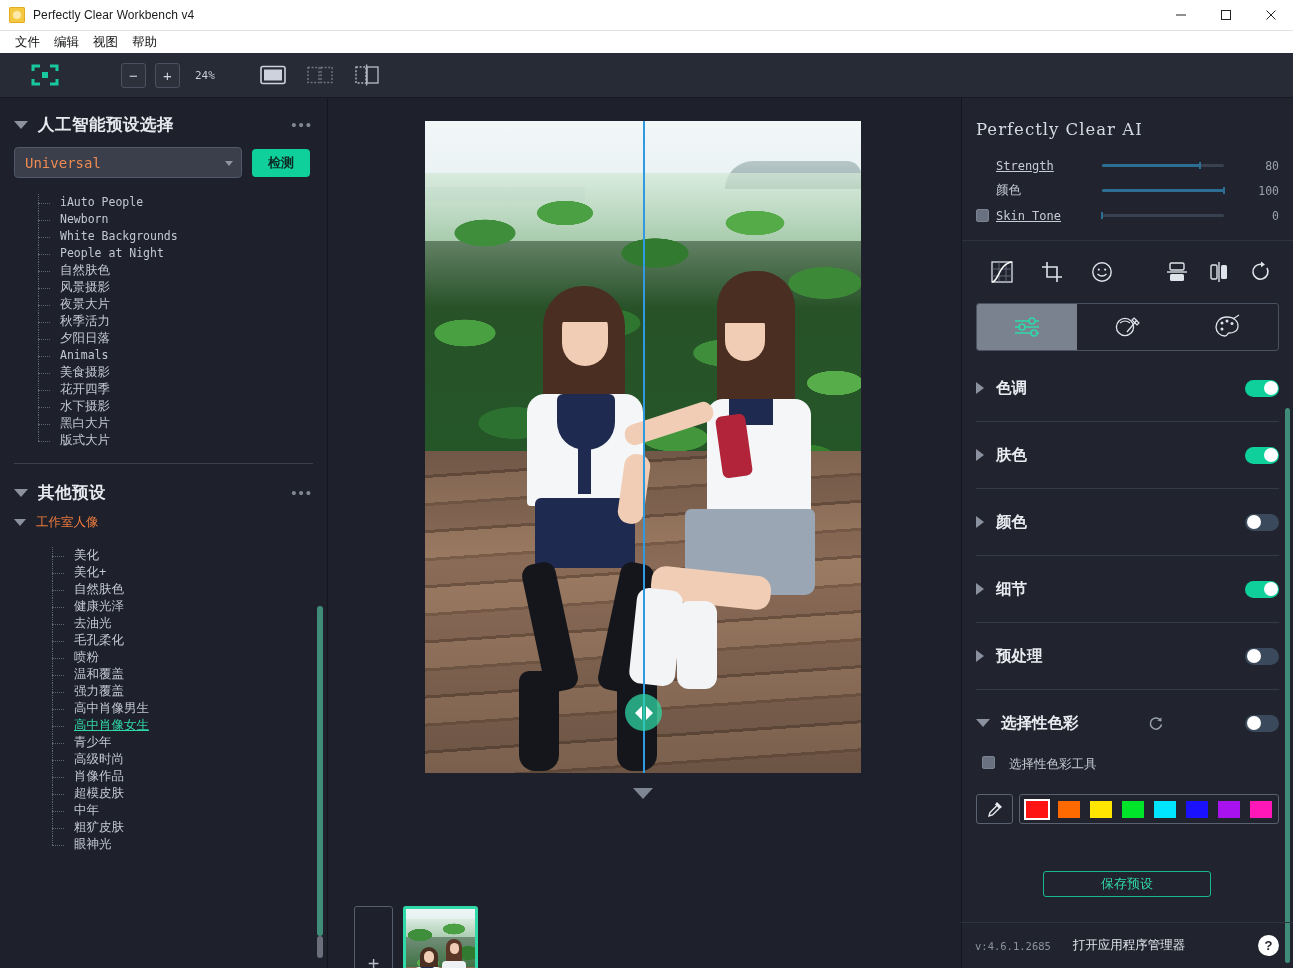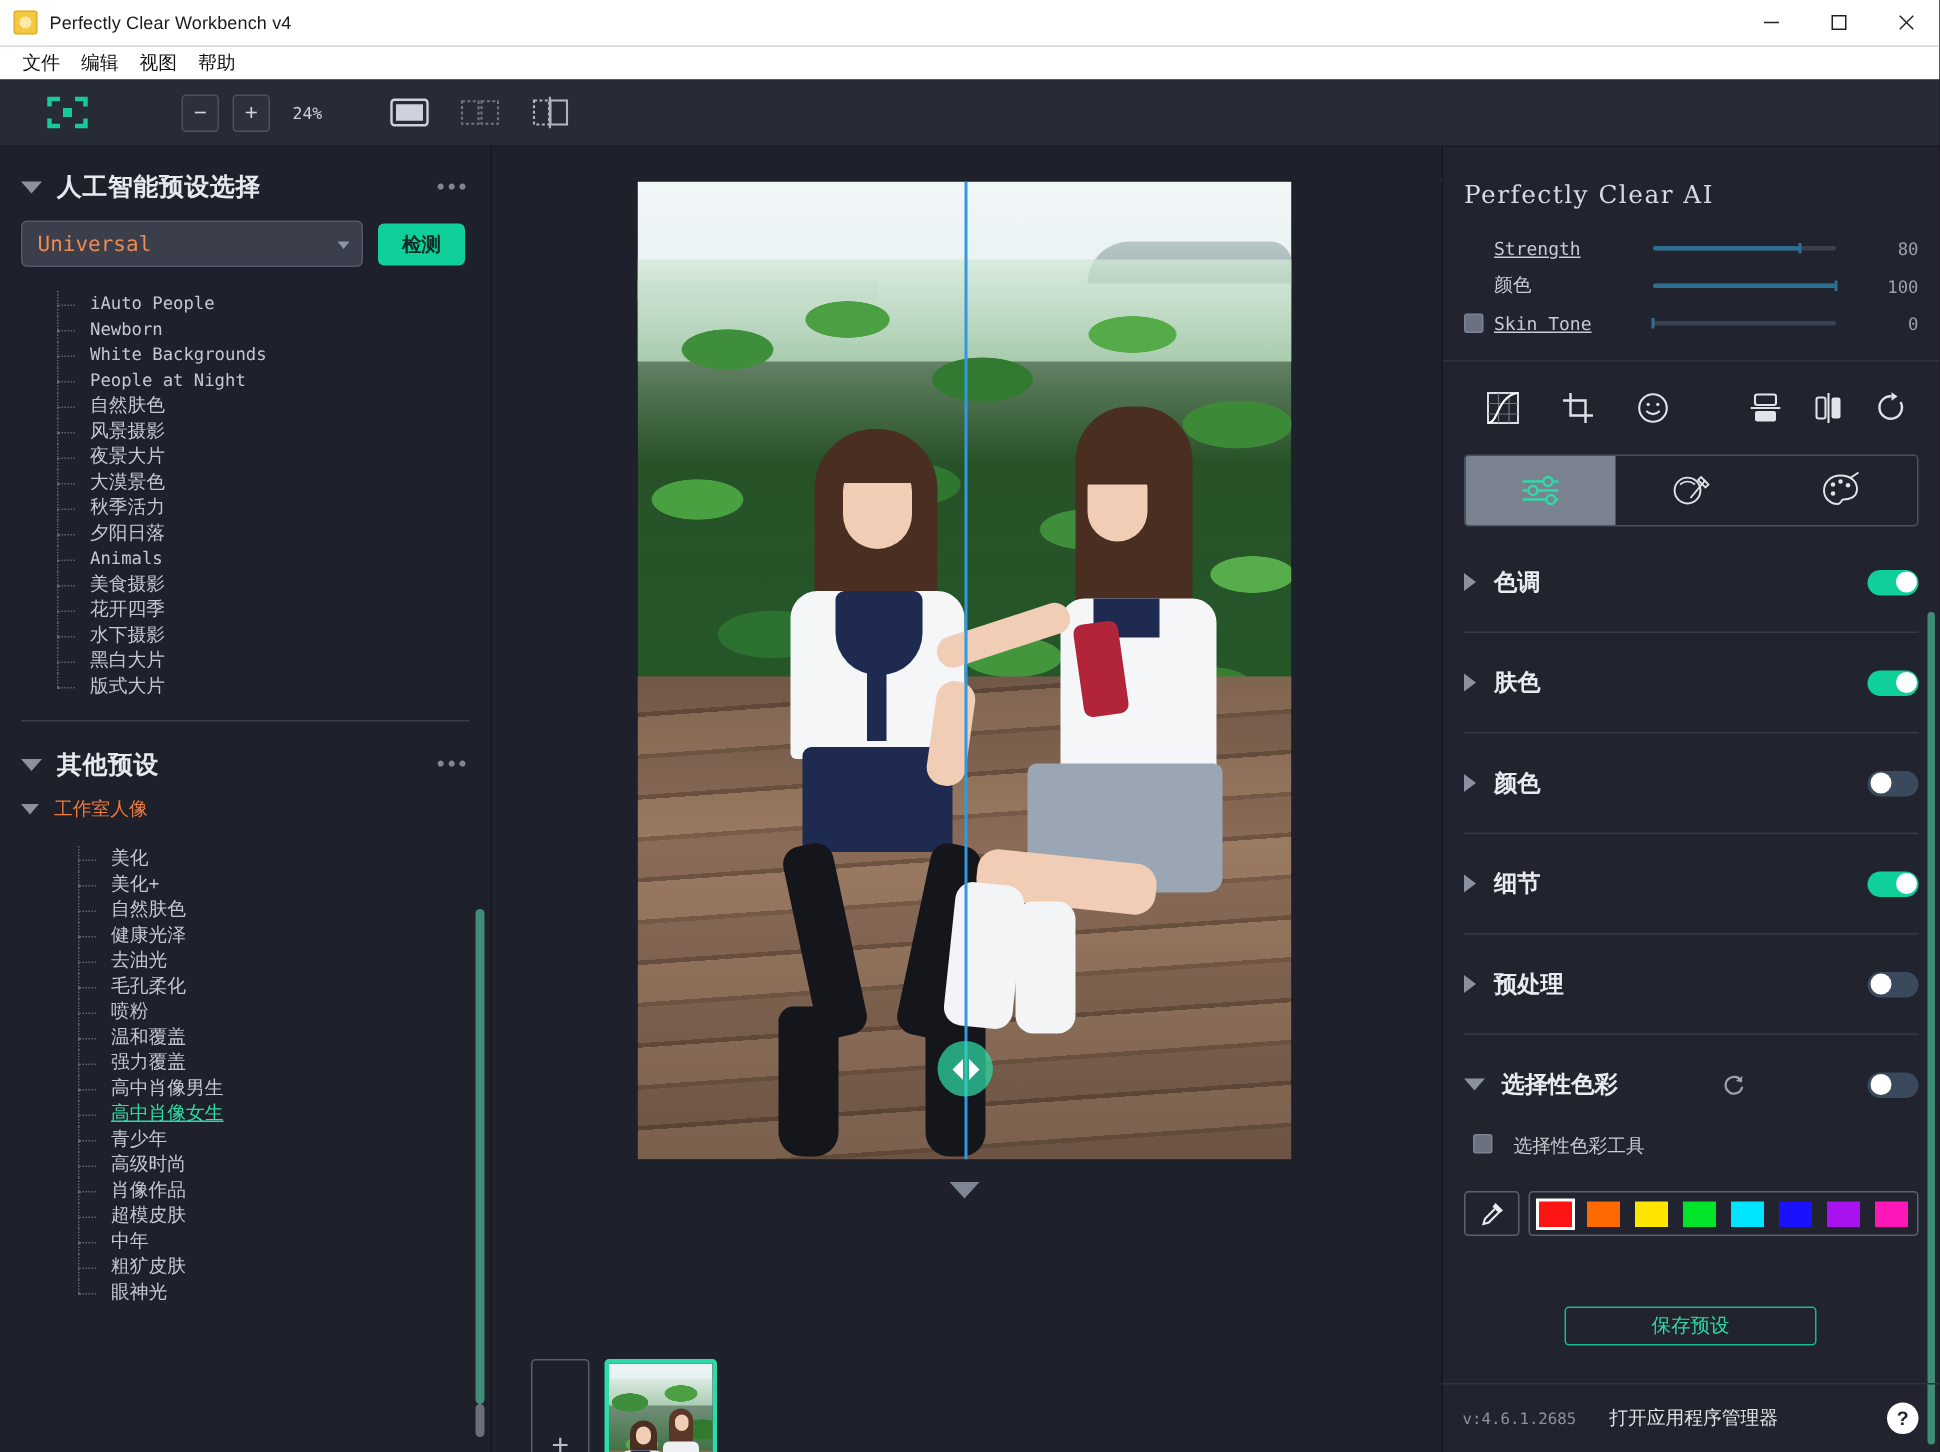--- a/index.html
+++ b/index.html
@@ -446,21 +446,20 @@
     </div>
 
     <div class="tree" id="ai-tree">
         <div class="tree-item mono">iAuto People</div>
         <div class="tree-item mono">Newborn</div>
         <div class="tree-item mono">White Backgrounds</div>
         <div class="tree-item mono">People at Night</div>
         <div class="tree-item">自然肤色</div>
         <div class="tree-item">风景摄影</div>
         <div class="tree-item">夜景大片</div>
-        <div class="tree-item">大漠景色</div>
         <div class="tree-item">秋季活力</div>
         <div class="tree-item">夕阳日落</div>
         <div class="tree-item mono">Animals</div>
         <div class="tree-item">美食摄影</div>
         <div class="tree-item">花开四季</div>
         <div class="tree-item">水下摄影</div>
         <div class="tree-item">黑白大片</div>
         <div class="tree-item last">版式大片</div>
       </div>
 

